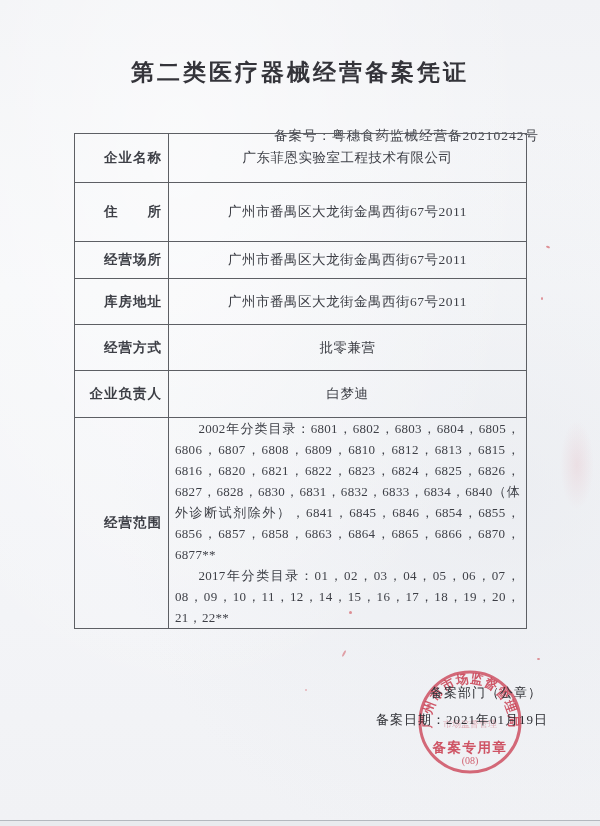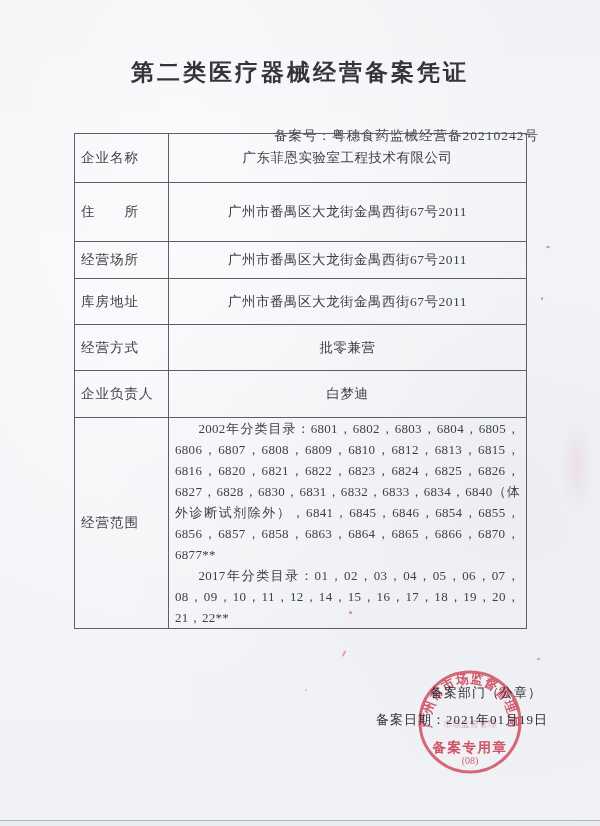--- a/index.html
+++ b/index.html
@@ -28,21 +28,21 @@
   }
   .cert-table{
     position:absolute;left:74px;top:133px;width:453px;
     border-collapse:collapse;table-layout:fixed;
     font-size:13.5px;color:#3d3f46;
   }
   .cert-table td{
     border:1px solid #5d5f64;
     padding:0 6px;vertical-align:middle;
   }
-  .cert-table .lbl{width:94px;text-align:left;letter-spacing:1px;}
+  .cert-table .lbl{width:94px;text-align:right;letter-spacing:1px;font-weight:bold;}
   .cert-table .val{text-align:center;letter-spacing:0.5px;}
   tr.r1{height:49px;} tr.r2{height:59px;} tr.r3{height:37px;padding-left:26px;} tr.r4{height:46px;padding-left:27px;}
   tr.r5{height:46px;} tr.r6{height:45px;} tr.r7{height:47px;padding-left:23px;} tr.r8{height:193px;}
   .scope{ text-align:left;padding:6px 8px 6px 10px; }
   .scope p{
     margin:0;font-size:13px;line-height:21px;letter-spacing:0.3px;
     text-indent:1.8em;text-align:justify;
   }
   .footer-line{
     position:absolute;font-size:13px;color:#2e2f34;letter-spacing:1px;z-index:3;

